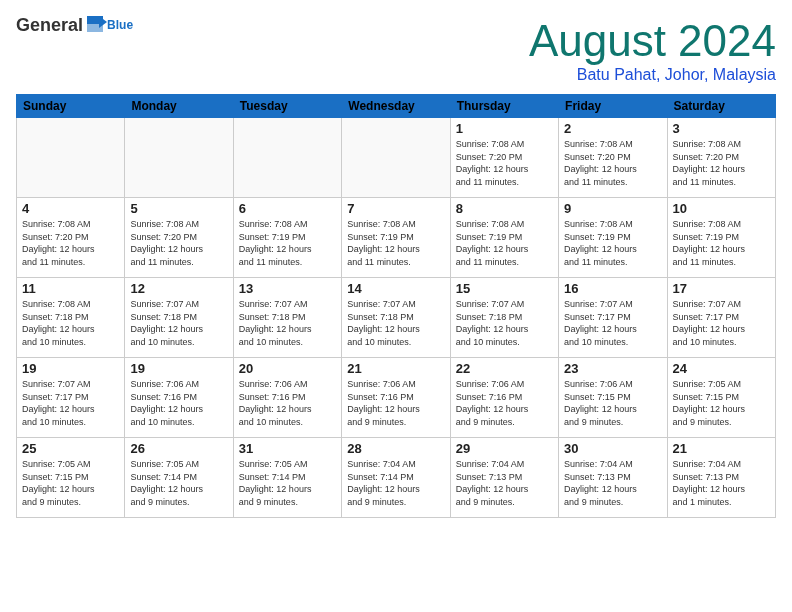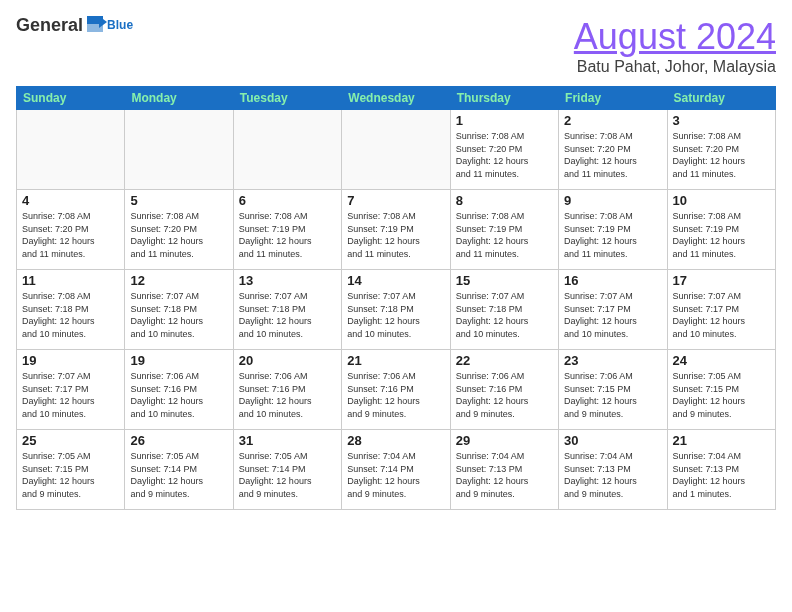--- a/index.html
+++ b/index.html
@@ -24,39 +24,38 @@
       margin-bottom: 10px;
     }
     .logo {
       display: flex;
       align-items: center;
     }
     .title-section {
       text-align: right;
     }
     .month-title {
-      font-size: 36px;
+      font-size: 44px;
       font-weight: normal;
-      color: #8b5cf6;
-      text-decoration: underline;
+      color: #0f766e;
     }
     .location-title {
       font-size: 16px;
-      color: #404040;
+      color: #1d4ed8;
     }
     .calendar {
       flex: 1;
       border: 1px solid #ccc;
       border-collapse: collapse;
       width: 100%;
       table-layout: fixed;
     }
     .calendar th {
       background-color: #1a6fc4;
-      color: #86efac;
+      color: #000000;
       text-align: left;
       padding: 4px 6px;
       font-size: 12px;
       font-weight: bold;
       border: 1px solid #1a6fc4;
     }
     .calendar td {
       border: 1px solid #ccc;
       vertical-align: top;
       padding: 3px 5px;

